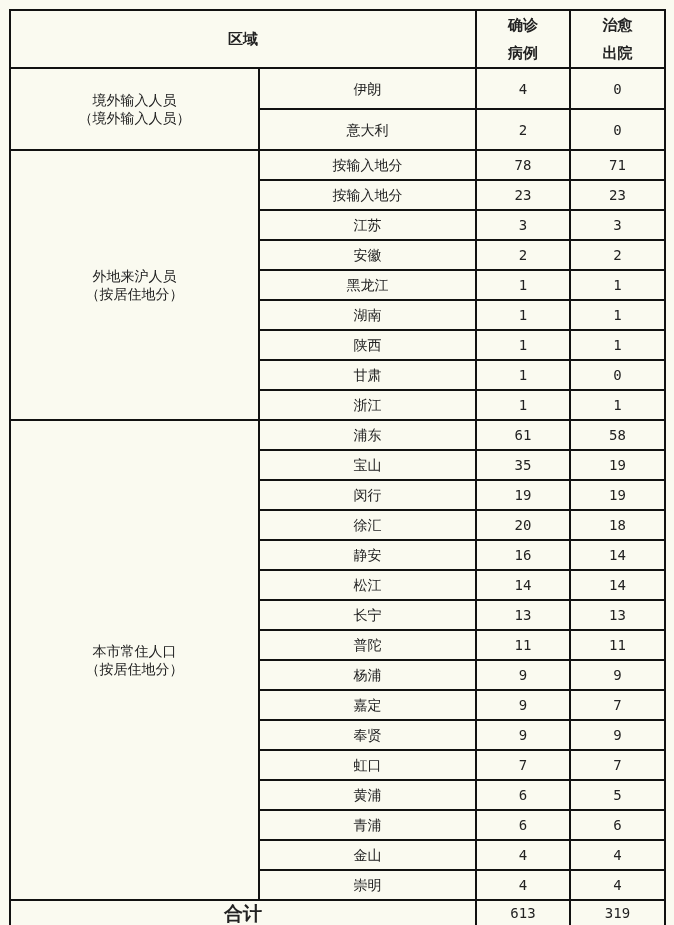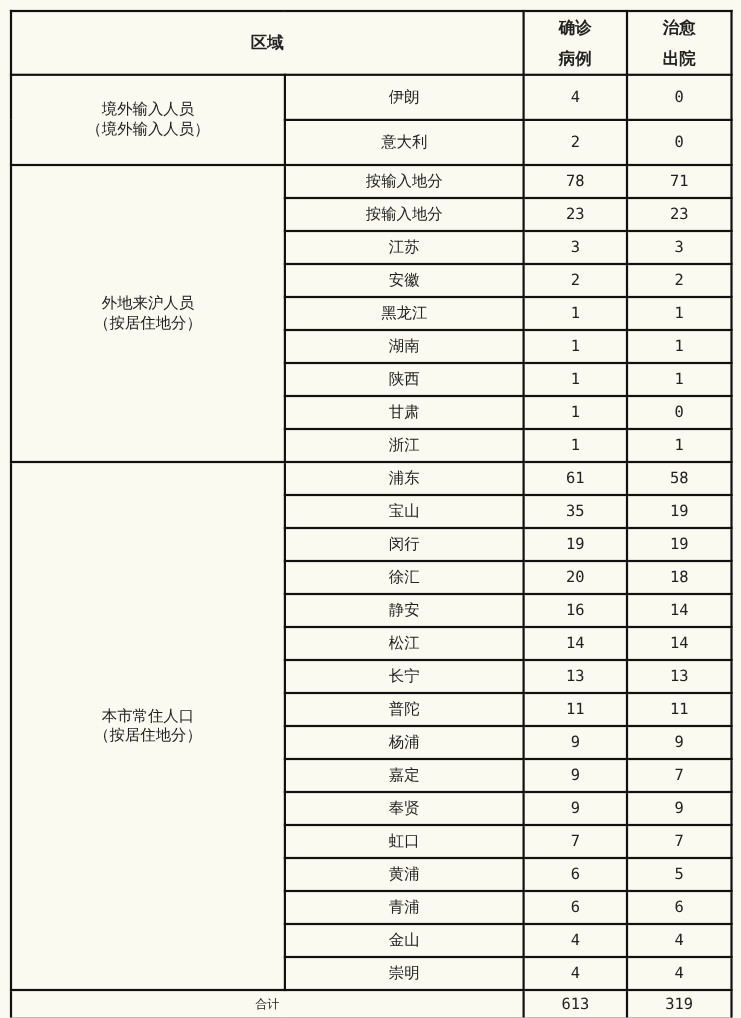--- a/index.html
+++ b/index.html
@@ -40,21 +40,21 @@
     tr.head th {
       height: 56px;
       font-weight: bold;
       font-size: 15px;
       line-height: 28px;
     }
     tr.head th.region { line-height: 18px; }
     tr.r-iran td { height: 39px; }
     tr.r td { height: 28px; }
     tr.total td { height: 24px; }
-    tr.total td.total-label { font-weight: normal; font-size: 11px; }
+    tr.total td.total-label { font-weight: bold; font-size: 19px; }
     .group-label {
       line-height: 29px;
       font-size: 14px;
     }
     .group-label span { display: block; }
     .num { font-family: "DejaVu Sans Mono", monospace; font-size: 13px; }
   </style>
 </head>
 <body>
 

